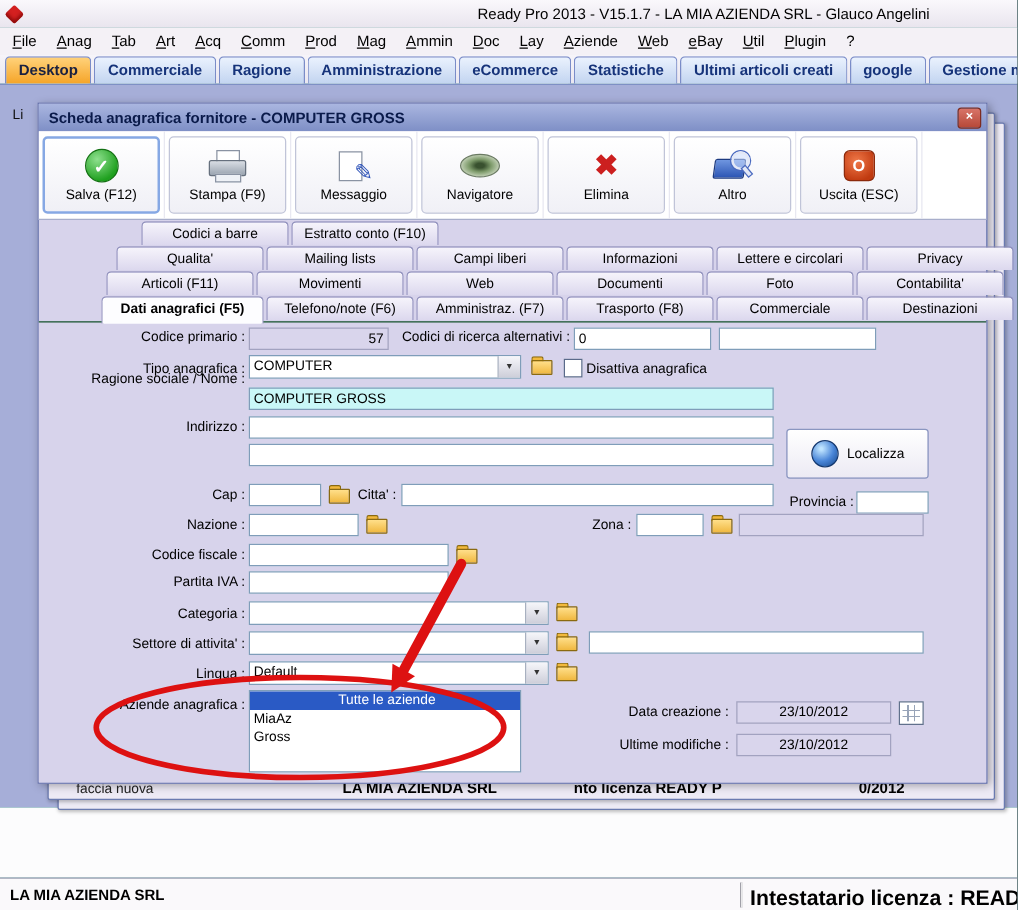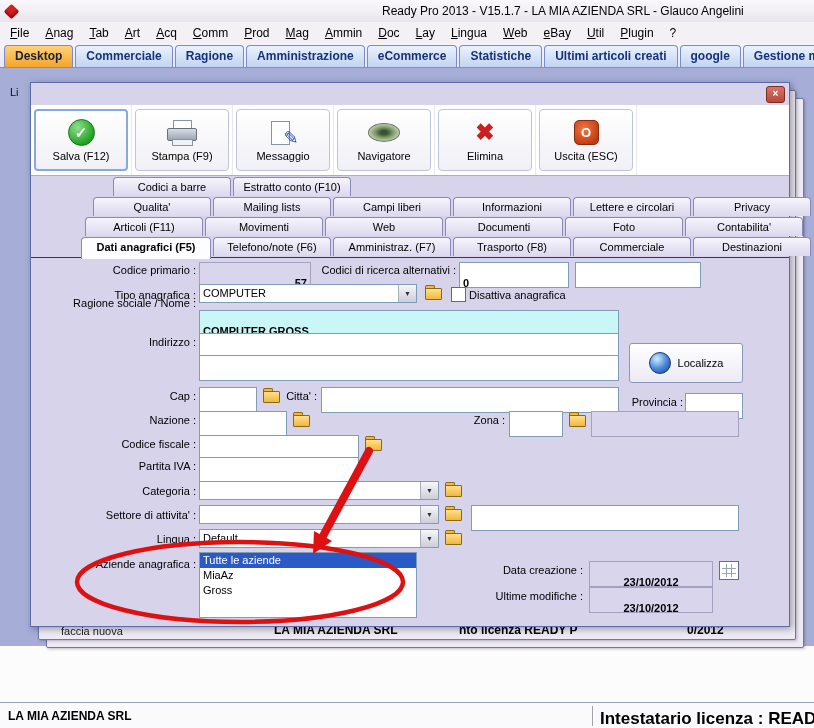--- a/index.html
+++ b/index.html
@@ -84,21 +84,21 @@
         background:linear-gradient(#f6f4fb,#dcd8ee);border:1px solid #8a8ab8;border-bottom:none;
         border-radius:4px 4px 0 0;margin-right:2px;box-sizing:border-box;width:118px;
         white-space:nowrap;overflow:hidden;cursor:pointer;}
   .dtab.narrow{width:118px;}
   .dtab.active{background:#fdfdff;font-weight:bold;height:22px;width:130px;position:relative;z-index:2;}
   
   .dlg-form{position:absolute;left:0;top:174px;right:0;bottom:0;background:#d7d3eb;
             border-top:1px solid #14532d;}
   .flabel{position:absolute;font-size:11px;color:#000;text-align:right;white-space:nowrap;}
   .wfield{position:absolute;background:#fff;border:1px solid #7f9db9;font-size:11px;
-          line-height:16px;padding:12px 3px;box-sizing:border-box;height:18px;color:#000;font-weight:bold;}
+          line-height:16px;padding:0 3px;box-sizing:border-box;height:18px;color:#000;}
   .ffield{background:#d9d5ec;border:1px solid #a2a2c0;}
   .cyan{background:#c9f7f7;}
   .right{text-align:right;}
   .center{text-align:center;}
   .dd{position:absolute;height:19px;background:#fff;border:1px solid #7f9db9;box-sizing:border-box;
       font-size:11px;cursor:pointer;}
   .dd-val{position:absolute;left:3px;top:2px;}
   .dd-arrow{position:absolute;right:0;top:0;bottom:0;width:17px;color:#333;font-size:7px;
             background:linear-gradient(#f6f6fa,#cdced9);border-left:1px solid #a8b0c0;
             display:flex;align-items:center;justify-content:center;}
@@ -108,21 +108,21 @@
   .folder::after{content:"";position:absolute;left:0;top:2px;right:0;bottom:0;
                  background:linear-gradient(#ffdf8a,#f0b840);border:1px solid #8a6a10;border-radius:1px;}
   .checkbox{position:absolute;width:13px;height:13px;background:#fff;border:1px solid #5a6a8a;cursor:pointer;}
   .loc-btn{position:absolute;display:flex;align-items:center;justify-content:center;gap:7px;
            background:linear-gradient(#ffffff,#eceaf4);border:1px solid #8a96c0;border-radius:3px;
            font-size:11px;color:#000;cursor:pointer;}
   .globe{width:20px;height:20px;border-radius:50%;border:1px solid #14386e;
          background:radial-gradient(circle at 35% 30%, #bfe4ff 5%, #4a86d8 52%, #1c4f96 92%);}
   .listbox{position:absolute;background:#fff;border:1px solid #7f9db9;box-sizing:border-box;overflow:hidden;}
   .lb-item{height:15px;line-height:15px;font-size:11px;padding-left:3px;color:#000;cursor:pointer;}
-  .lb-item.selected{background:#2a5ac5;color:#fff;}
+  .lb-item.selected{background:#2a5ac5;color:#fff;text-align:center;}
   .cal{position:absolute;width:18px;height:17px;background:#fff;border:1px solid #60708c;cursor:pointer;}
   .cal::before{content:"";position:absolute;inset:2px;
       background:repeating-linear-gradient(to right,transparent 0 4px,#98a4b8 4px 5px),
                  repeating-linear-gradient(to bottom,transparent 0 4px,#98a4b8 4px 5px);}
   
   .annot{position:absolute;left:0;top:0;z-index:40;pointer-events:none;}
   
   .statusbar{position:absolute;left:0;top:702px;width:814px;height:26px;background:#faf9fb;
              border-top:1px solid #9aa0b4;z-index:60;}
   .sb-company{position:absolute;left:8px;top:6px;font-size:12px;font-weight:bold;color:#000;}
@@ -144,21 +144,21 @@
     <div class="menu-item">Anag</div>
     <div class="menu-item">Tab</div>
     <div class="menu-item">Art</div>
     <div class="menu-item">Acq</div>
     <div class="menu-item">Comm</div>
     <div class="menu-item">Prod</div>
     <div class="menu-item">Mag</div>
     <div class="menu-item">Ammin</div>
     <div class="menu-item">Doc</div>
     <div class="menu-item">Lay</div>
-    <div class="menu-item">Lingua</div>
+    <div class="menu-item">Aziende</div>
     <div class="menu-item">Web</div>
     <div class="menu-item">eBay</div>
     <div class="menu-item">Util</div>
     <div class="menu-item">Plugin</div>
     <div class="menu-item">?</div>
   </div>
 
   <div class="maintabs">
     <div class="mtab active">Desktop</div>
     <div class="mtab">Commerciale</div>
@@ -178,20 +178,21 @@
 
   <div class="win-back winC"></div>
   <div class="win-back winB">
     <span class="frag" style="left:22px">faccia nuova</span>
     <span class="frag b" style="left:235px">LA MIA AZIENDA SRL</span>
     <span class="frag b" style="left:420px">nto licenza READY P</span>
     <span class="frag b" style="left:648px">0/2012</span>
   </div>
 
   <div class="dialog">
+    <div class="dlg-title">Scheda anagrafica fornitore - COMPUTER GROSS</div>
     <div class="dlg-close">×</div>
 
     <div class="dlg-toolbar">
       <div class="tb-cell">
         <div class="tb-btn focus">
           <div class="icon-box">
               <div class="ic-save">✓</div>
             </div>
           <div class="tb-label">Salva (F12)</div>
         </div>
@@ -231,20 +232,32 @@
         <div class="tb-btn">
           <div class="icon-box">
               <div class="ic-del">✖</div>
             </div>
           <div class="tb-label">Elimina</div>
         </div>
       </div>
       <div class="tb-cell">
         <div class="tb-btn">
           <div class="icon-box">
+            <div class="ic-altro">
+                <div class="book"></div>
+                <div class="lens"></div>
+                <div class="handle"></div>
+              </div>
+          </div>
+          <div class="tb-label">Altro</div>
+        </div>
+      </div>
+      <div class="tb-cell">
+        <div class="tb-btn">
+          <div class="icon-box">
               <div class="ic-exit">O</div>
             </div>
           <div class="tb-label">Uscita (ESC)</div>
         </div>
       </div>
     </div>
 
     <div class="dlg-tabs">
       <div class="dtab-row" style="top:2px;left:38px">
         <div class="dtab narrow">Codici a barre</div>

